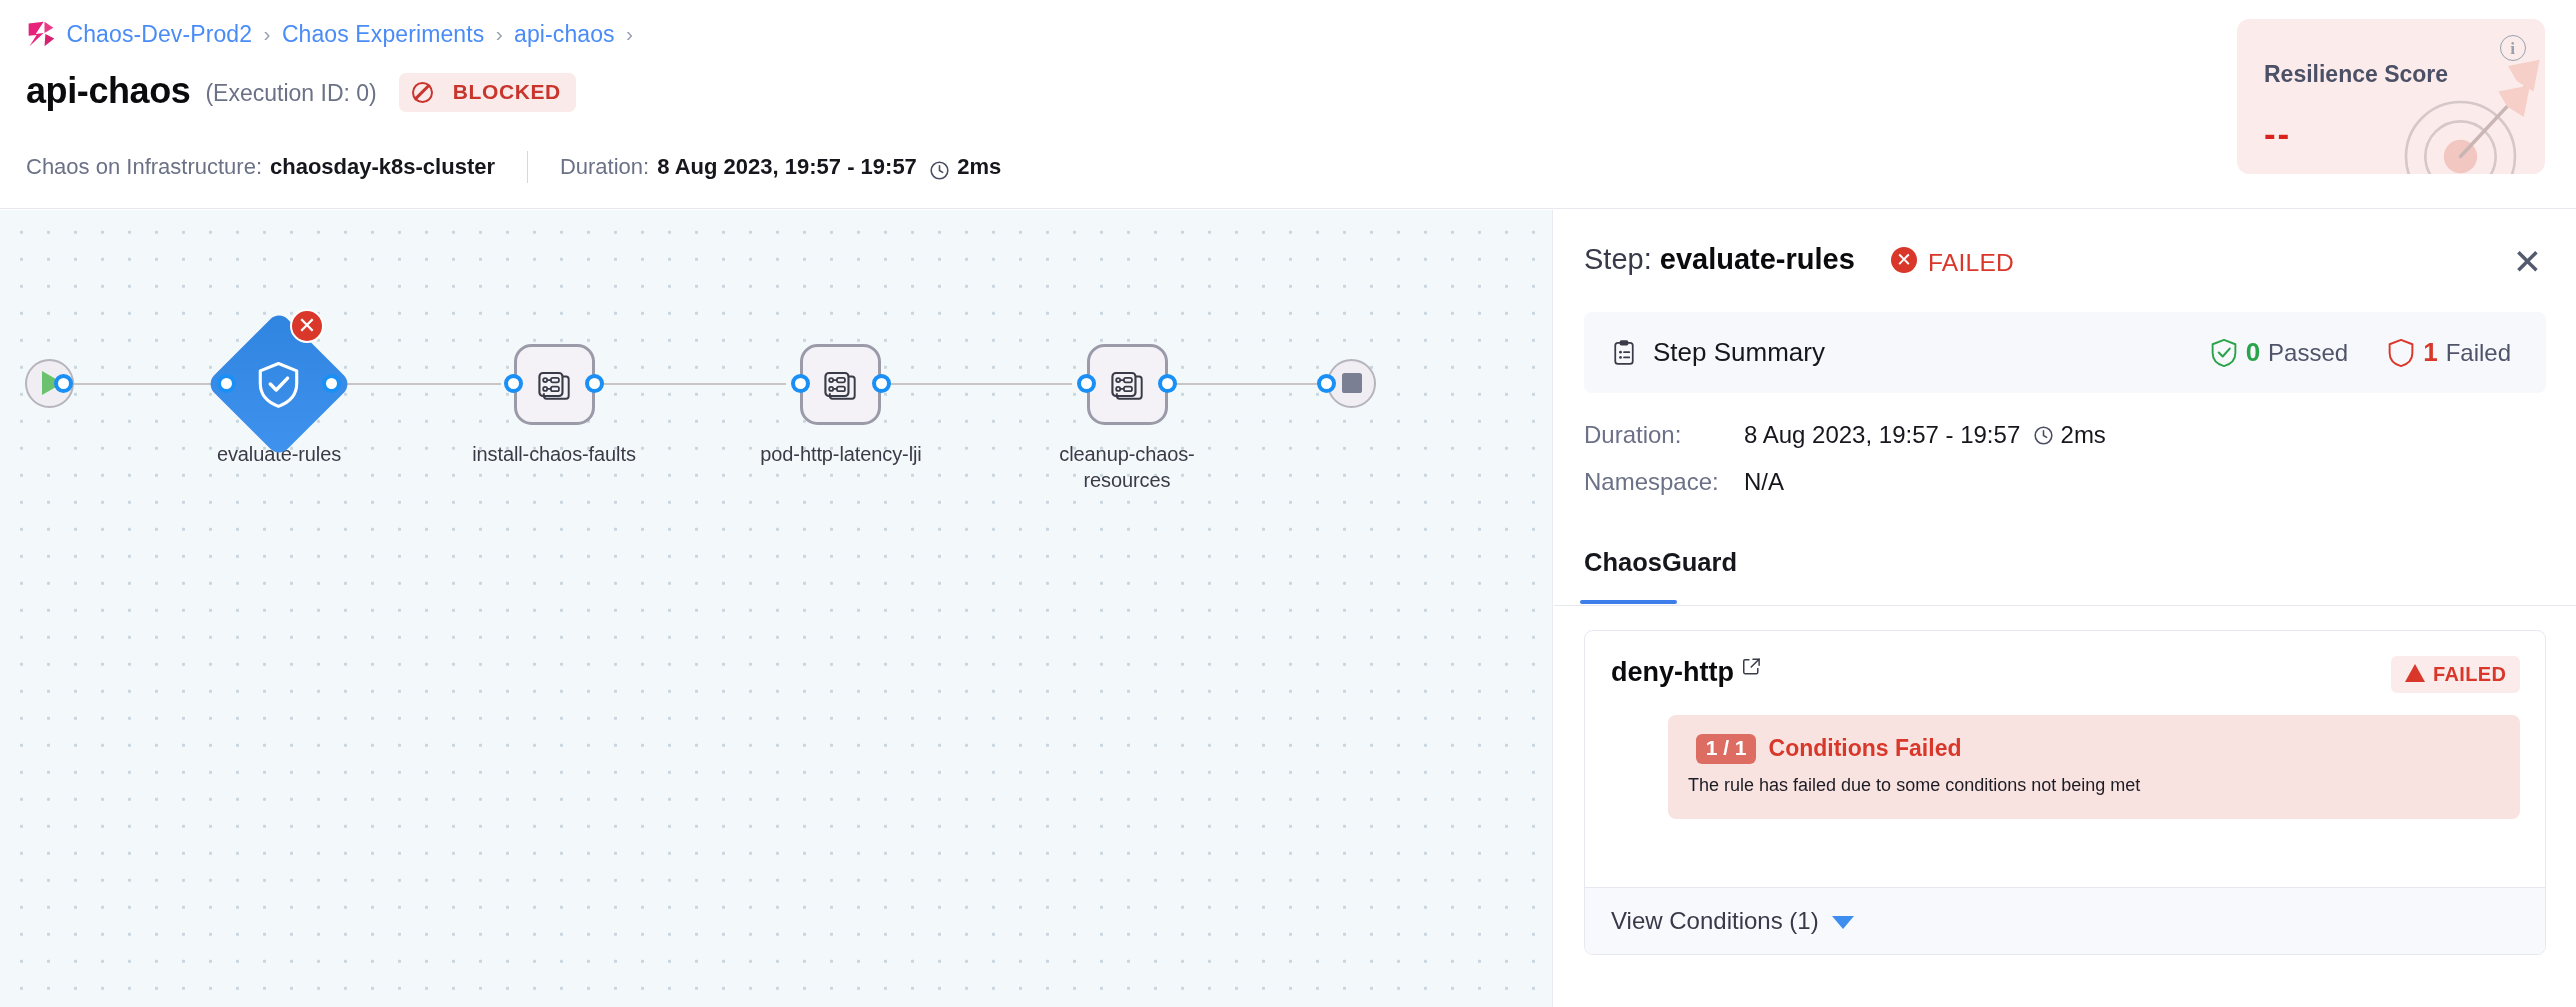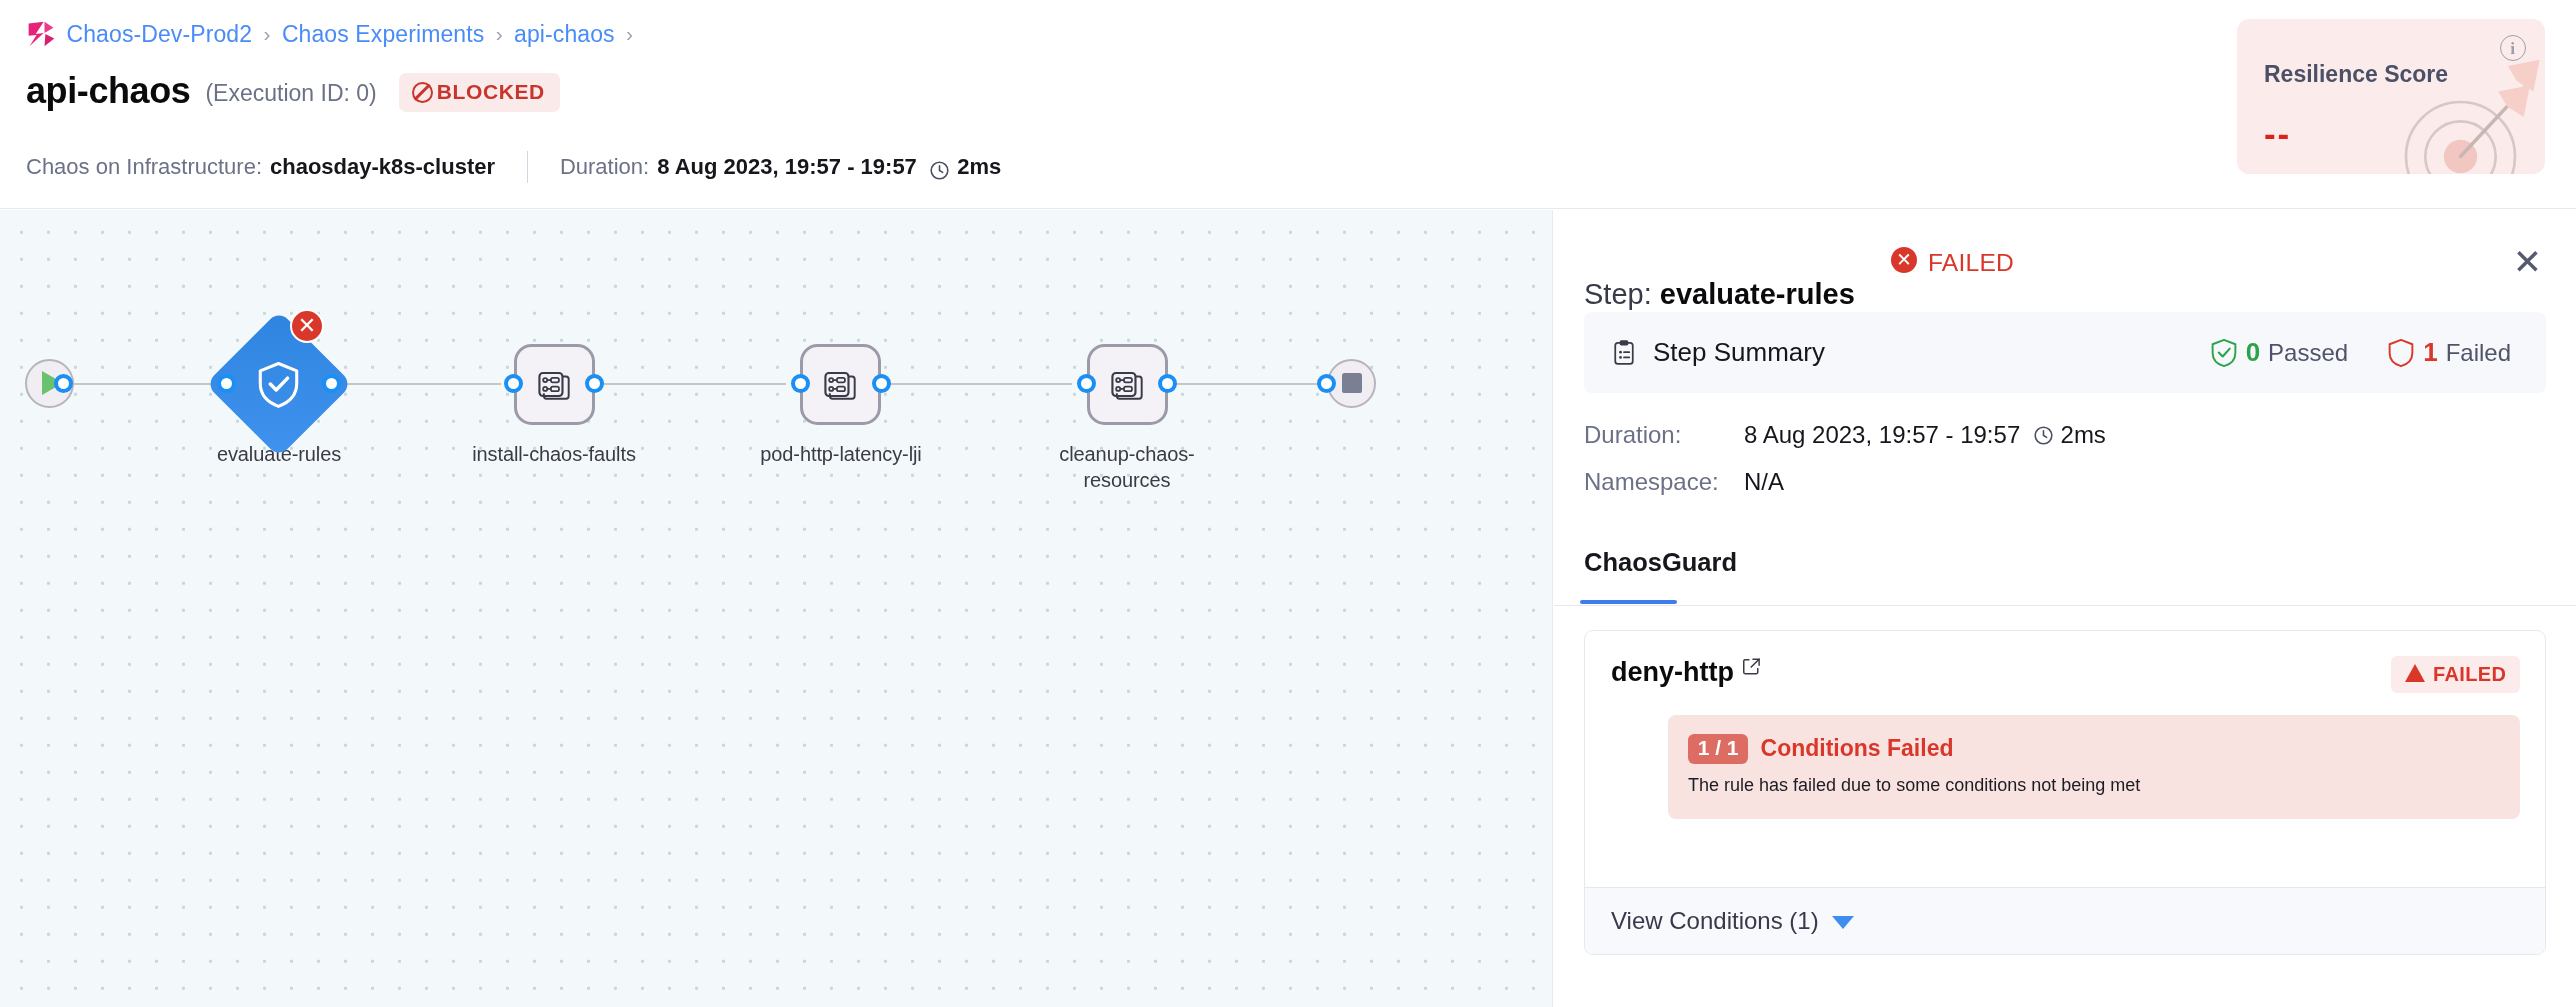--- a/index.html
+++ b/index.html
@@ -61,21 +61,21 @@
   }
   .exec-id {
     font-size: 23px;
     color: #6b7186;
     position: relative;
     top: 2.6px;
   }
   .status-pill {
     display: inline-flex;
     align-items: center;
-    gap: 4px;
+    gap: 20px;
     background: #fbeaea;
     color: #c8352c;
     border-radius: 7px;
     padding: 7px 15px 8px 13px;
     font-size: 21px;
     font-weight: bold;
     letter-spacing: 0.6px;
     margin-left: 7px;
     position: relative;
     top: 1.8px;
@@ -307,21 +307,20 @@
     display: flex;
     align-items: center;
   }
   .panel-title {
     position: absolute;
     left: 30px; top: 32.5px;
     font-size: 29px;
     color: #383a4a;
     font-weight: normal;
     white-space: nowrap;
-    margin-top: 35px;
   }
   .panel-title b { color: #0b0b0d; font-weight: bold; }
   .fail-ico {
     position: absolute;
     left: 337px; top: 37px;
     width: 26px; height: 26px;
     border-radius: 50%;
     background: #d9372a;
     color: #fff;
     font-size: 18.5px;
@@ -474,21 +473,21 @@
   .alert-box {
     position: absolute;
     left: 83px; top: 84px;
     width: 852px;
     height: 104px;
     background: #f8e3e1;
     border-radius: 8px;
   }
   .alert-top {
     position: absolute;
-    left: 20px; top: 18.5px;
+    left: 28px; top: 18.5px;
     display: flex;
     align-items: center;
     gap: 12.3px;
     text-align: center;
   }
   .cond-chip {
     background: #dd6d62;
     color: #ffffff;
     border-radius: 6.2px;
     padding: 2.6px 9.7px 3.5px;

